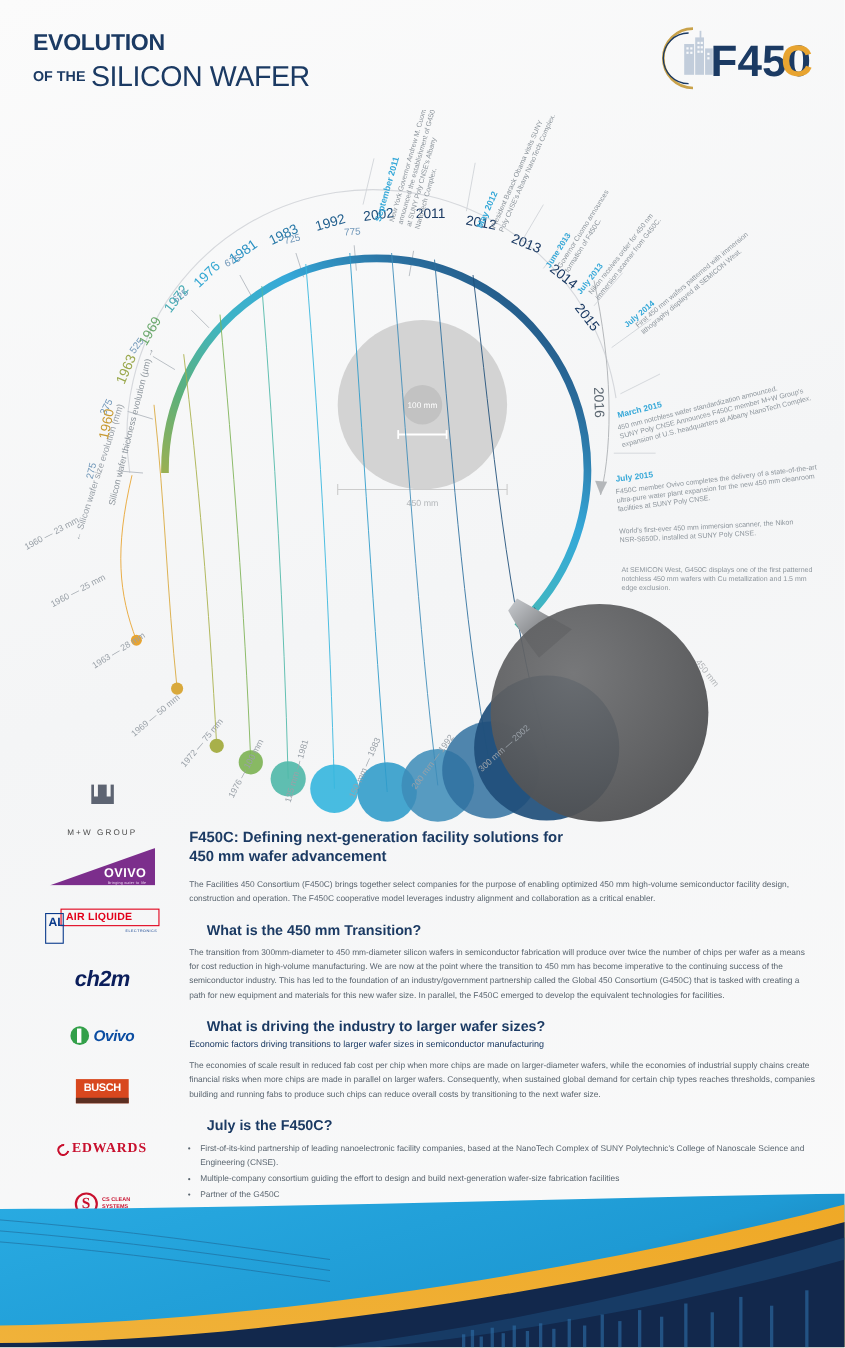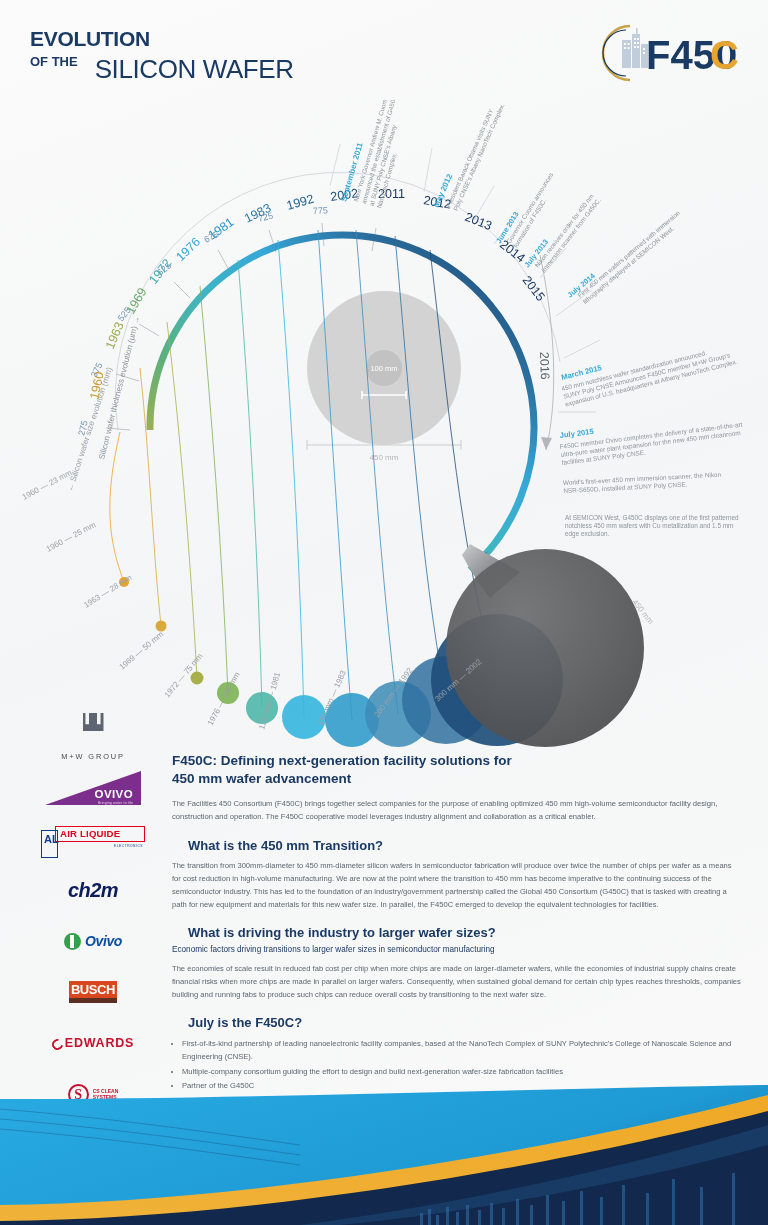--- a/index.html
+++ b/index.html
@@ -20,21 +20,21 @@
     background: linear-gradient(160deg,#fbfbfb 0%, #f4f5f6 45%, #fafafa 100%);
   }
 
   
   .header { position: absolute; left: 0; top: 0; width: 768px; height: 118px; }
   .title-wrap { position: absolute; left: 30px; top: 28px; }
   .title-main {
     font-size: 21px; font-weight: bold; letter-spacing: -0.3px;
     color: #1b3a63; line-height: 1; font-stretch: condensed;
   }
-  .title-sub { margin-top: 5px; display: flex; align-items: flex-start; gap: 17px; }
+  .title-sub { margin-top: 5px; display: flex; align-items: center; gap: 5px; }
   .title-ofthe { font-size: 13px; font-weight: bold; color: #1b3a63; }
   .title-silicon { font-size: 26px; color: #1b3a63; letter-spacing: -0.4px; }
 
   .logo { position: absolute; right: 28px; top: 22px; width: 140px; height: 62px; }
   .logo svg { display:block; }
 
   
   .info { position: absolute; left: 0; top: 100px; width: 768px; height: 648px; }
   .info svg { display: block; }
 
@@ -77,24 +77,24 @@
   .al-txt { position:absolute; left:19px; top:2px; color:#E2001A; font-size:9.6px; font-weight:bold; letter-spacing:0.2px;}
   .al-sq { position:absolute; left:0; top:4px; width:17px; height:28px; border:1px solid #0B3B8C; }
   .al-sq span { position:absolute; inset:2px; color:#0B3B8C; font-size:11px; font-weight:bold; text-align:center; line-height:13px;}
   .al-elec { position:absolute; right:2px; top:18px; font-size:3.3px; color:#0B3B8C; letter-spacing:0.5px;}
   .sp-ch2m { font-size:20px; font-weight:bold; color:#0B1E5B; letter-spacing:-0.6px; font-style:italic;}
   .sp-haws { display:flex; align-items:center; gap:4px; }
   .haws-mark { width:17px; height:17px; border-radius:50%; background:#33A04A; position:relative; }
   .haws-mark::after { content:""; position:absolute; left:6px; top:2px; width:4px; height:13px; background:#fff; }
   .haws-txt { font-size:14px; font-weight:bold; font-style:italic; color:#0B4DA2; letter-spacing:-0.4px;}
   .sp-busch { position:relative; width:48px; height:22px; background:#D8471E; }
-  .busch-t { position:absolute; inset:0; color:#fff; font-size:13px; font-weight:bold; text-align:center; line-height:17px; letter-spacing:-0.4px;}
+  .busch-t { position:absolute; inset:0; color:#fff; font-size:10px; font-weight:bold; text-align:center; line-height:17px; letter-spacing:-0.4px;}
   .busch-b { position:absolute; left:0; right:0; bottom:0; height:5px; background:#5c2f22; }
   .sp-swag { font-size:16px; color:#2FA3DC; font-style:italic; font-family:"Liberation Serif", serif; letter-spacing:-0.3px;}
-  .sp-edw { display:flex; align-items:flex-end; gap:2px; }
+  .sp-edw { display:flex; align-items:flex-end; gap:2px;font-family:Liberation Serif, serif; }
   .edw-c { width:11px; height:11px; border:2.5px solid #C8102E; border-right-color:transparent; border-radius:50%; transform:rotate(-35deg);}
   .edw-t { font-size:12.5px; font-weight:bold; color:#C8102E; letter-spacing:0.8px; }
   .sp-cs { display:flex; align-items:center; gap:4px; }
   .cs-mark { width:21px; height:21px; border-radius:50%; border:2px solid #C8102E; color:#C8102E;
              font-size:14px; font-weight:bold; text-align:center; line-height:18px; font-family:"Liberation Serif",serif;}
   .cs-t { font-size:5px; color:#C8102E; line-height:1.25; font-weight:bold; }
   .sp-pfeiffer { display:flex; align-items:center; gap:5px; margin-left:26px; }
   .pf-t { font-size:9.6px; font-weight:bold; color:#C8102E; letter-spacing:1px; }
   .pf-arrow { width:0;height:0;border-top:6px solid transparent;border-bottom:6px solid transparent;border-left:11px solid #9fb6c9;}
   .pf-v { font-size:9.6px; color:#2d2d2d; font-style:italic; letter-spacing:1px; }

